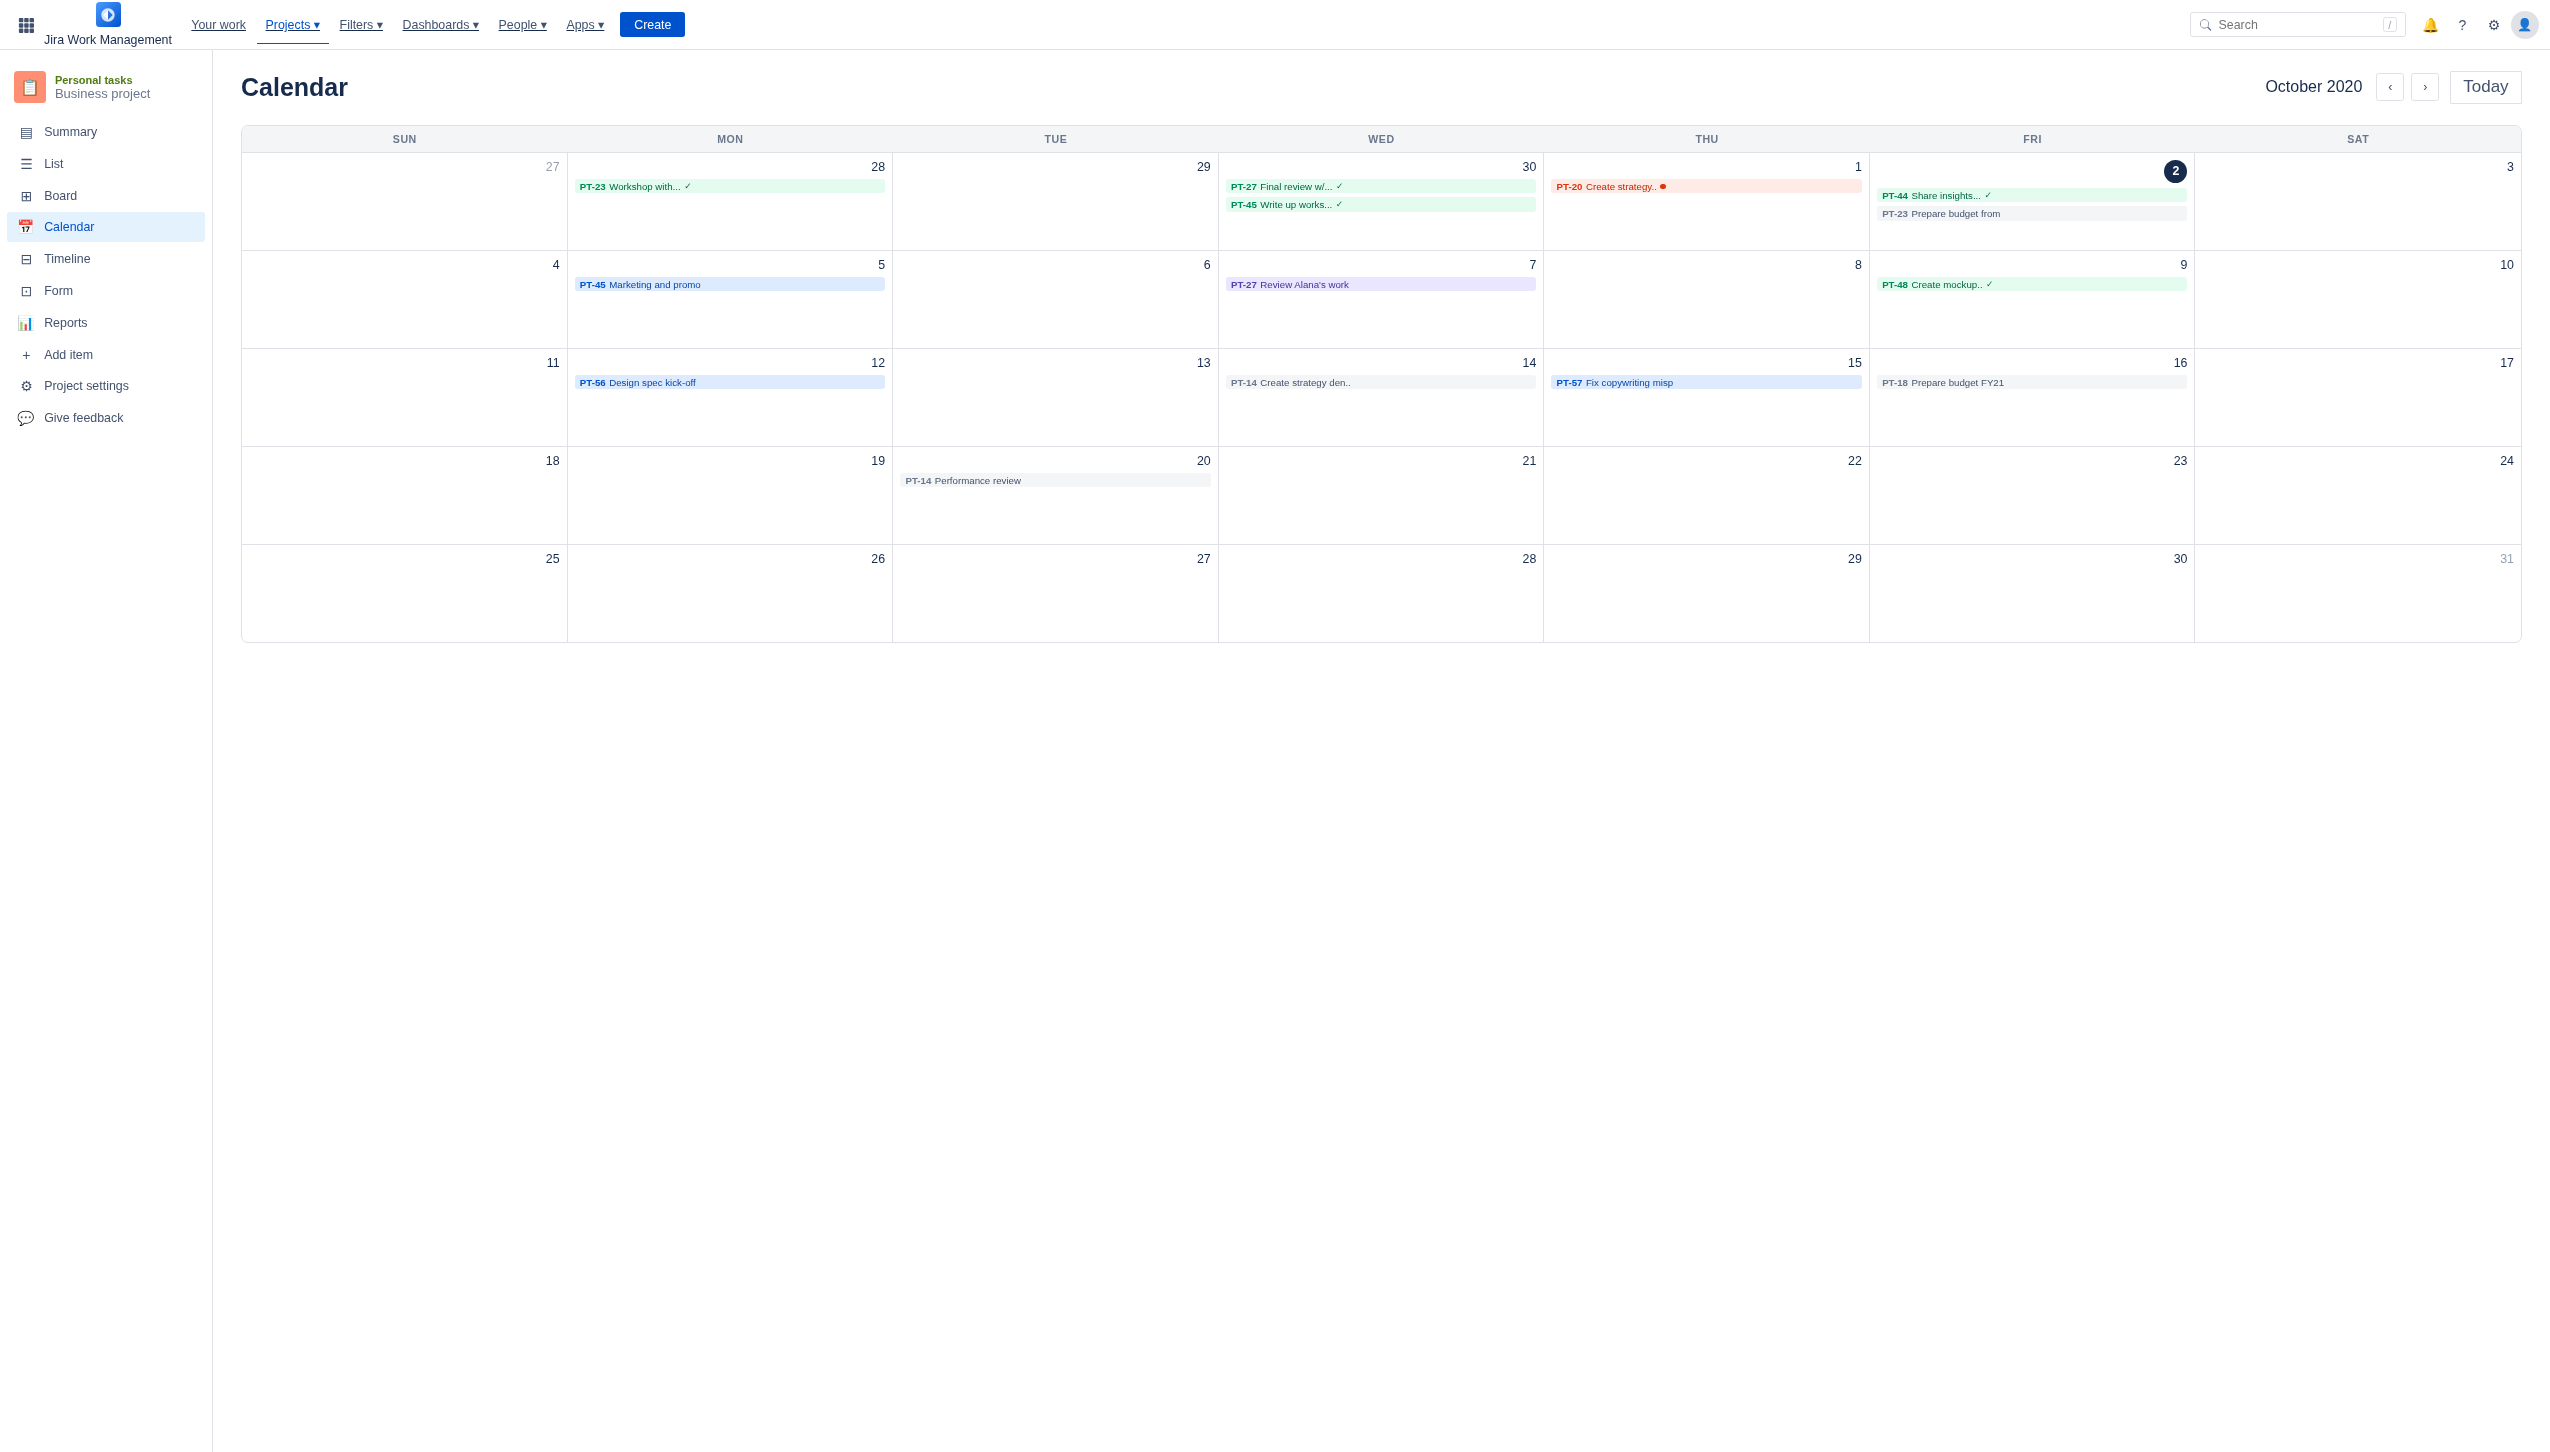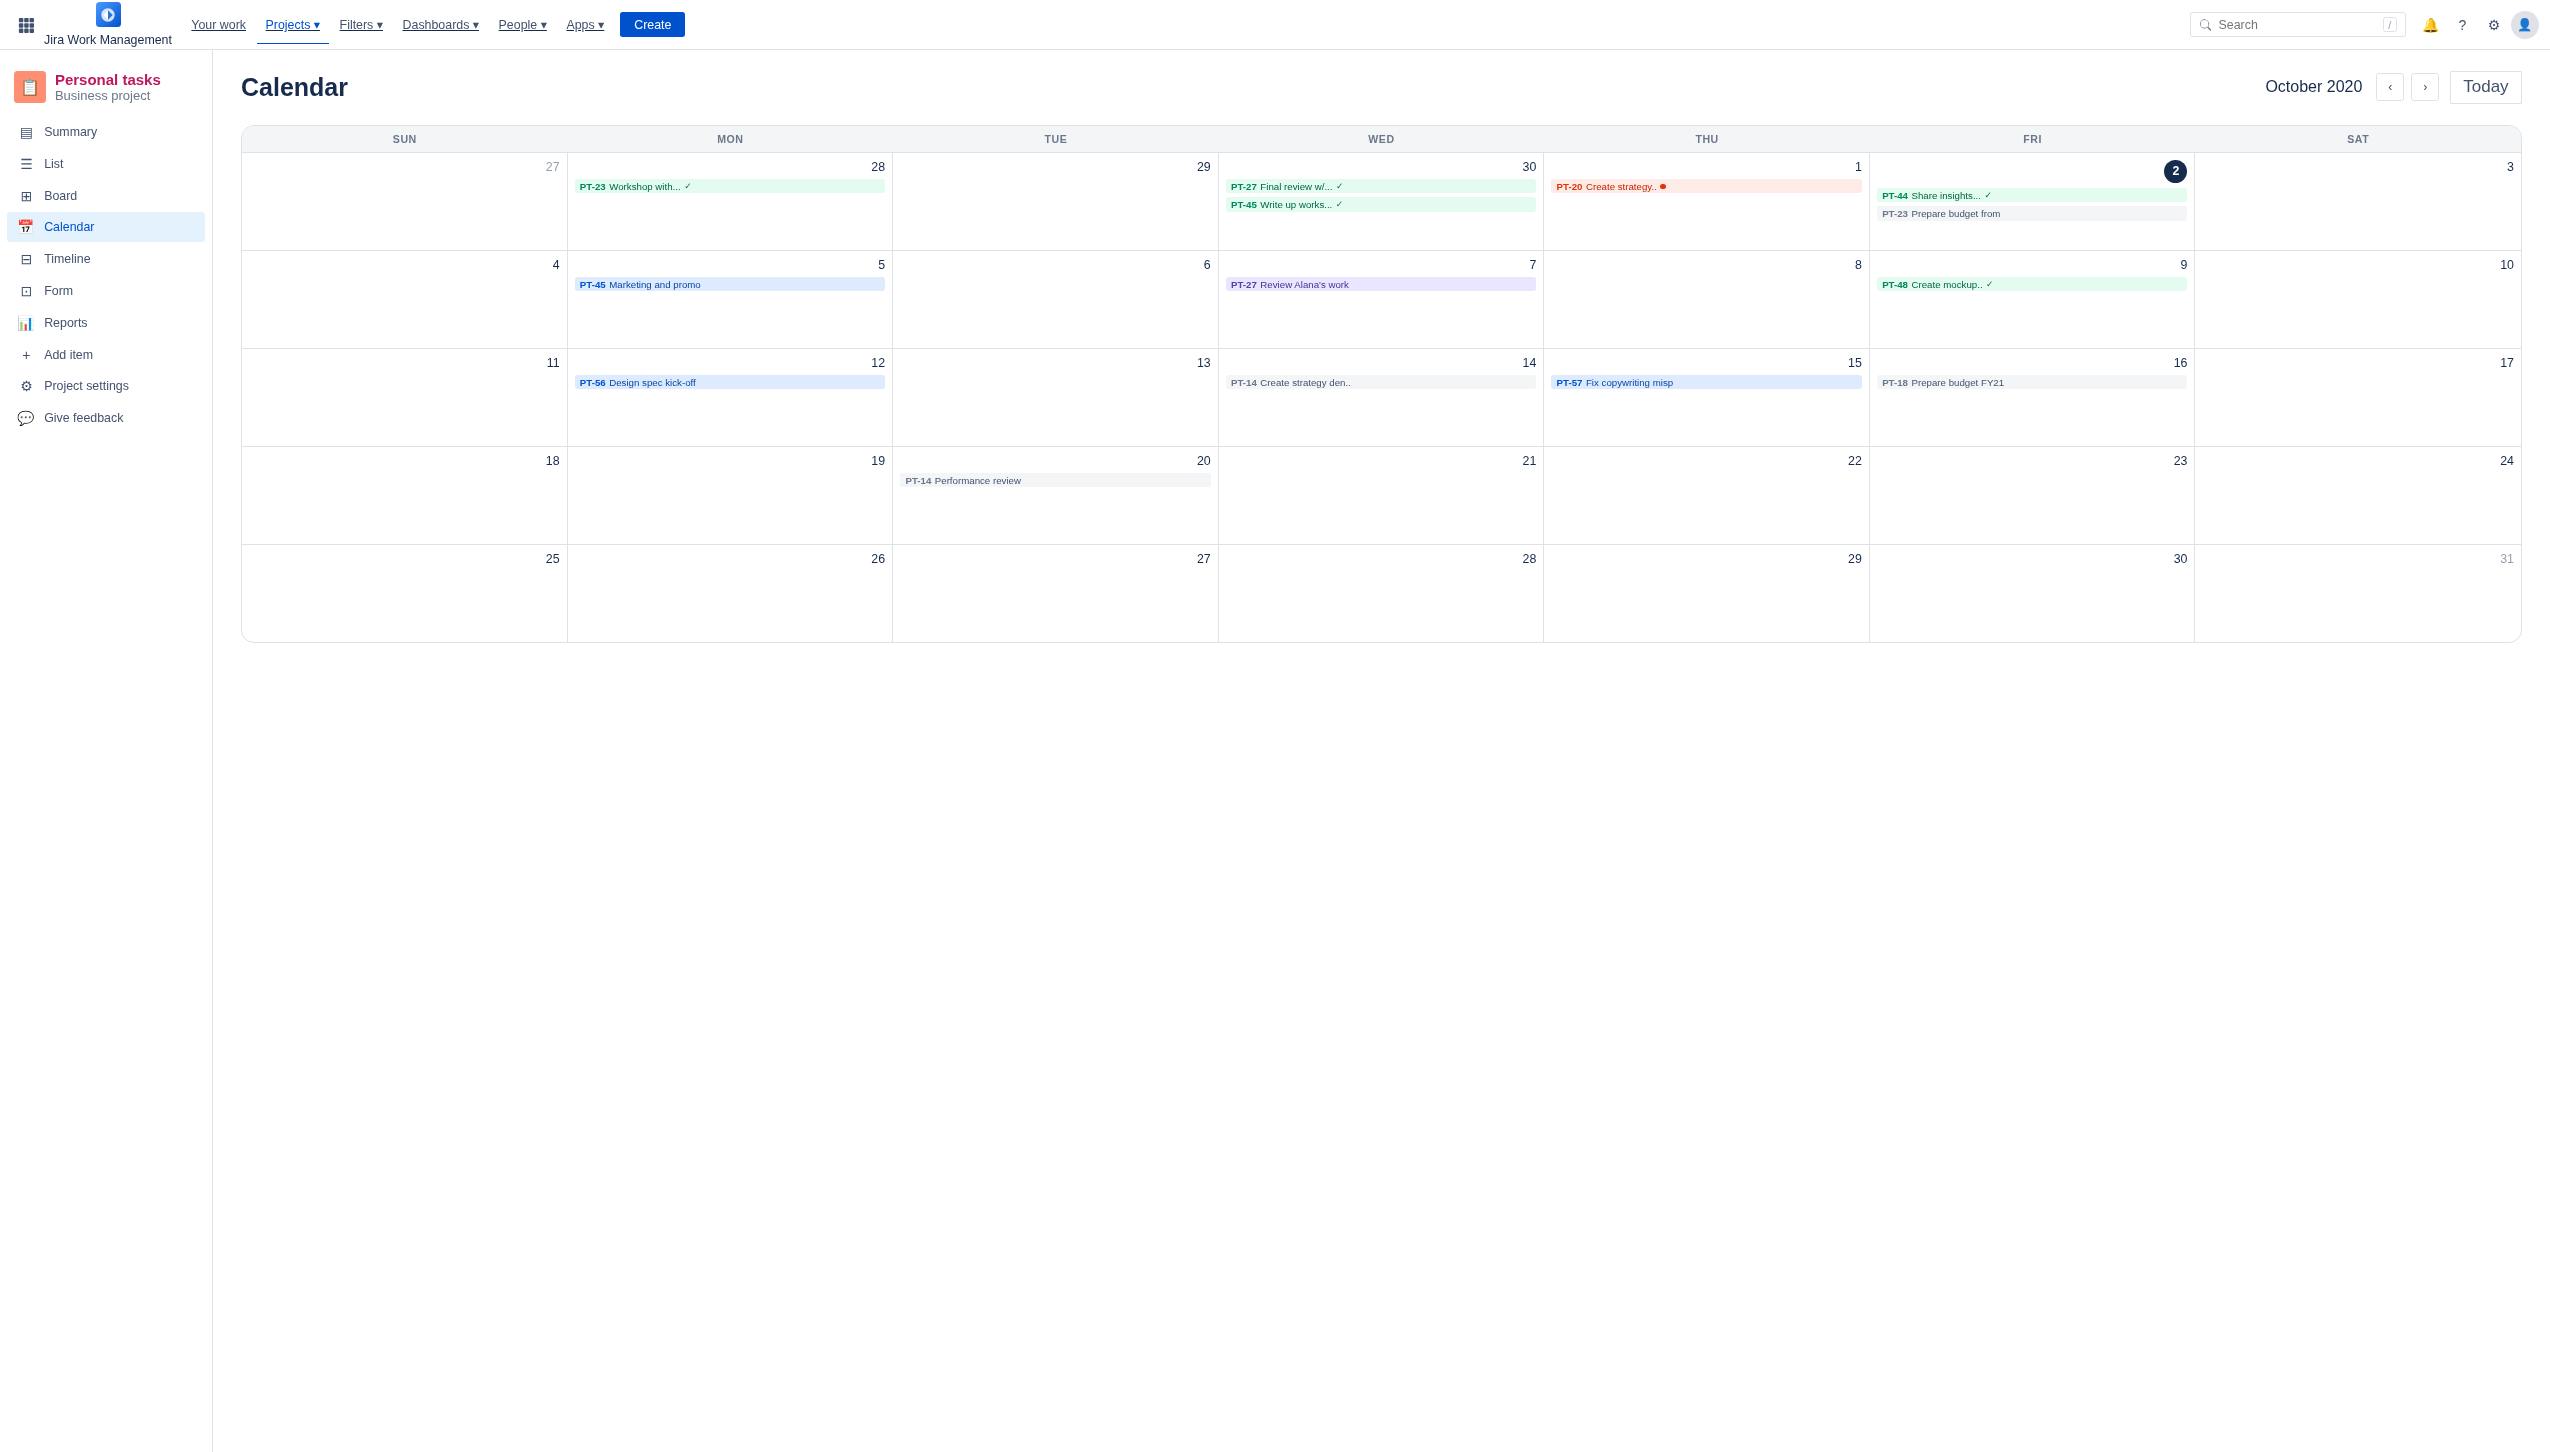--- a/index.html
+++ b/index.html
@@ -64,21 +64,21 @@
       padding: 14px 0; display: flex; flex-direction: column;
       overflow-y: auto;
     }
     .sidebar-project { display: flex; align-items: center; gap: 8.9px; padding: 7px 14px 14px; }
     .sidebar-project-icon {
       width: 32px; height: 32px; border-radius: 3.5px;
       background: #ff8f73; display: flex; align-items: center; justify-content: center;
       font-size: 16px;
     }
     .sidebar-project-info { display: flex; flex-direction: column; }
-    .sidebar-project-name { font-size: 15px; font-weight: 600; color: #be185d; }
+    .sidebar-project-name { font-size: 11px; font-weight: 600; color: #4d7c0f; }
     .sidebar-project-type { font-size: 13px; color: #6b778c; }
     .sidebar-nav { display: flex; flex-direction: column; gap: 1.8px; padding: 0 7px; }
     .sidebar-item {
       display: flex; align-items: center; gap: 8.9px;
       padding: 7px 10.6px; border-radius: 2.7px; cursor: pointer;
       color: #42526e; font-size: 12.4px; font-weight: 400;
     }
     .sidebar-item.active { background: #e3f2fd; color: #0052cc; font-weight: 500; }
     .sidebar-item-icon { font-size: 14px; width: 17.7px; text-align: center; }
 
@@ -97,21 +97,21 @@
       background: #fff; cursor: pointer; display: flex; align-items: center; justify-content: center;
       color: #42526e; font-size: 12.4px;
     }
     .cal-today-btn {
       padding: 5.3px 12.4px; border: 0.9px solid #dfe1e6; border-radius: 1px;
       background: #fff; cursor: pointer; font-size: 17px; color: #42526e;
       margin-left: 3.5px;
     }
 
     
-    .cal-grid { border: 0.9px solid #dfe1e6; border-radius: 13px; overflow: hidden; }
+    .cal-grid { border: 0.9px solid #dfe1e6; border-radius: 7px; overflow: hidden; }
     .cal-days-header {
       display: grid; grid-template-columns: repeat(7, 1fr);
       background: #f4f5f7; border-bottom: 0.9px solid #dfe1e6;
     }
     .cal-day-header {
       padding: 7px 10.6px; font-size: 10.6px; font-weight: 600;
       color: #6b778c; text-align: center; letter-spacing: 0.05em;
     }
     .cal-weeks { display: flex; flex-direction: column; }
     .cal-week {

